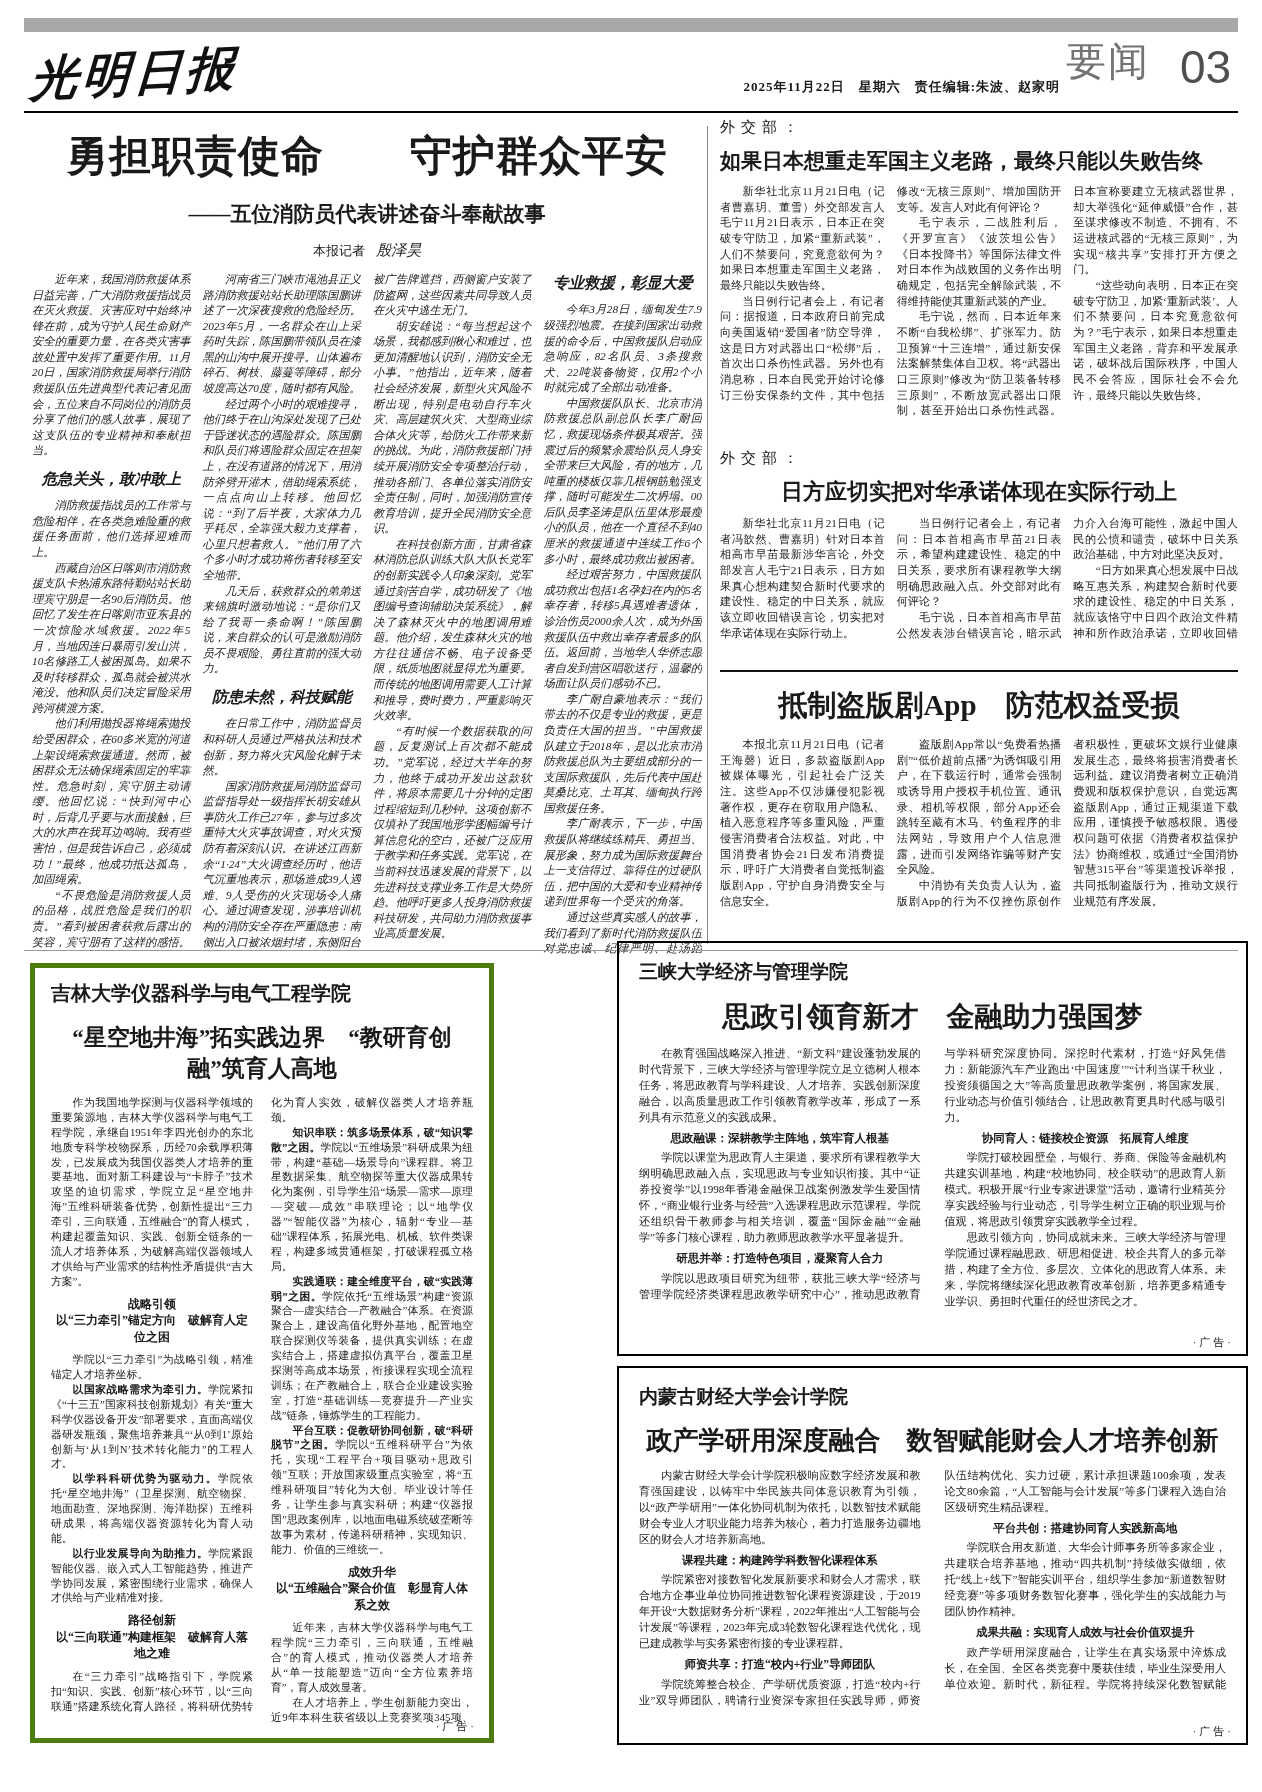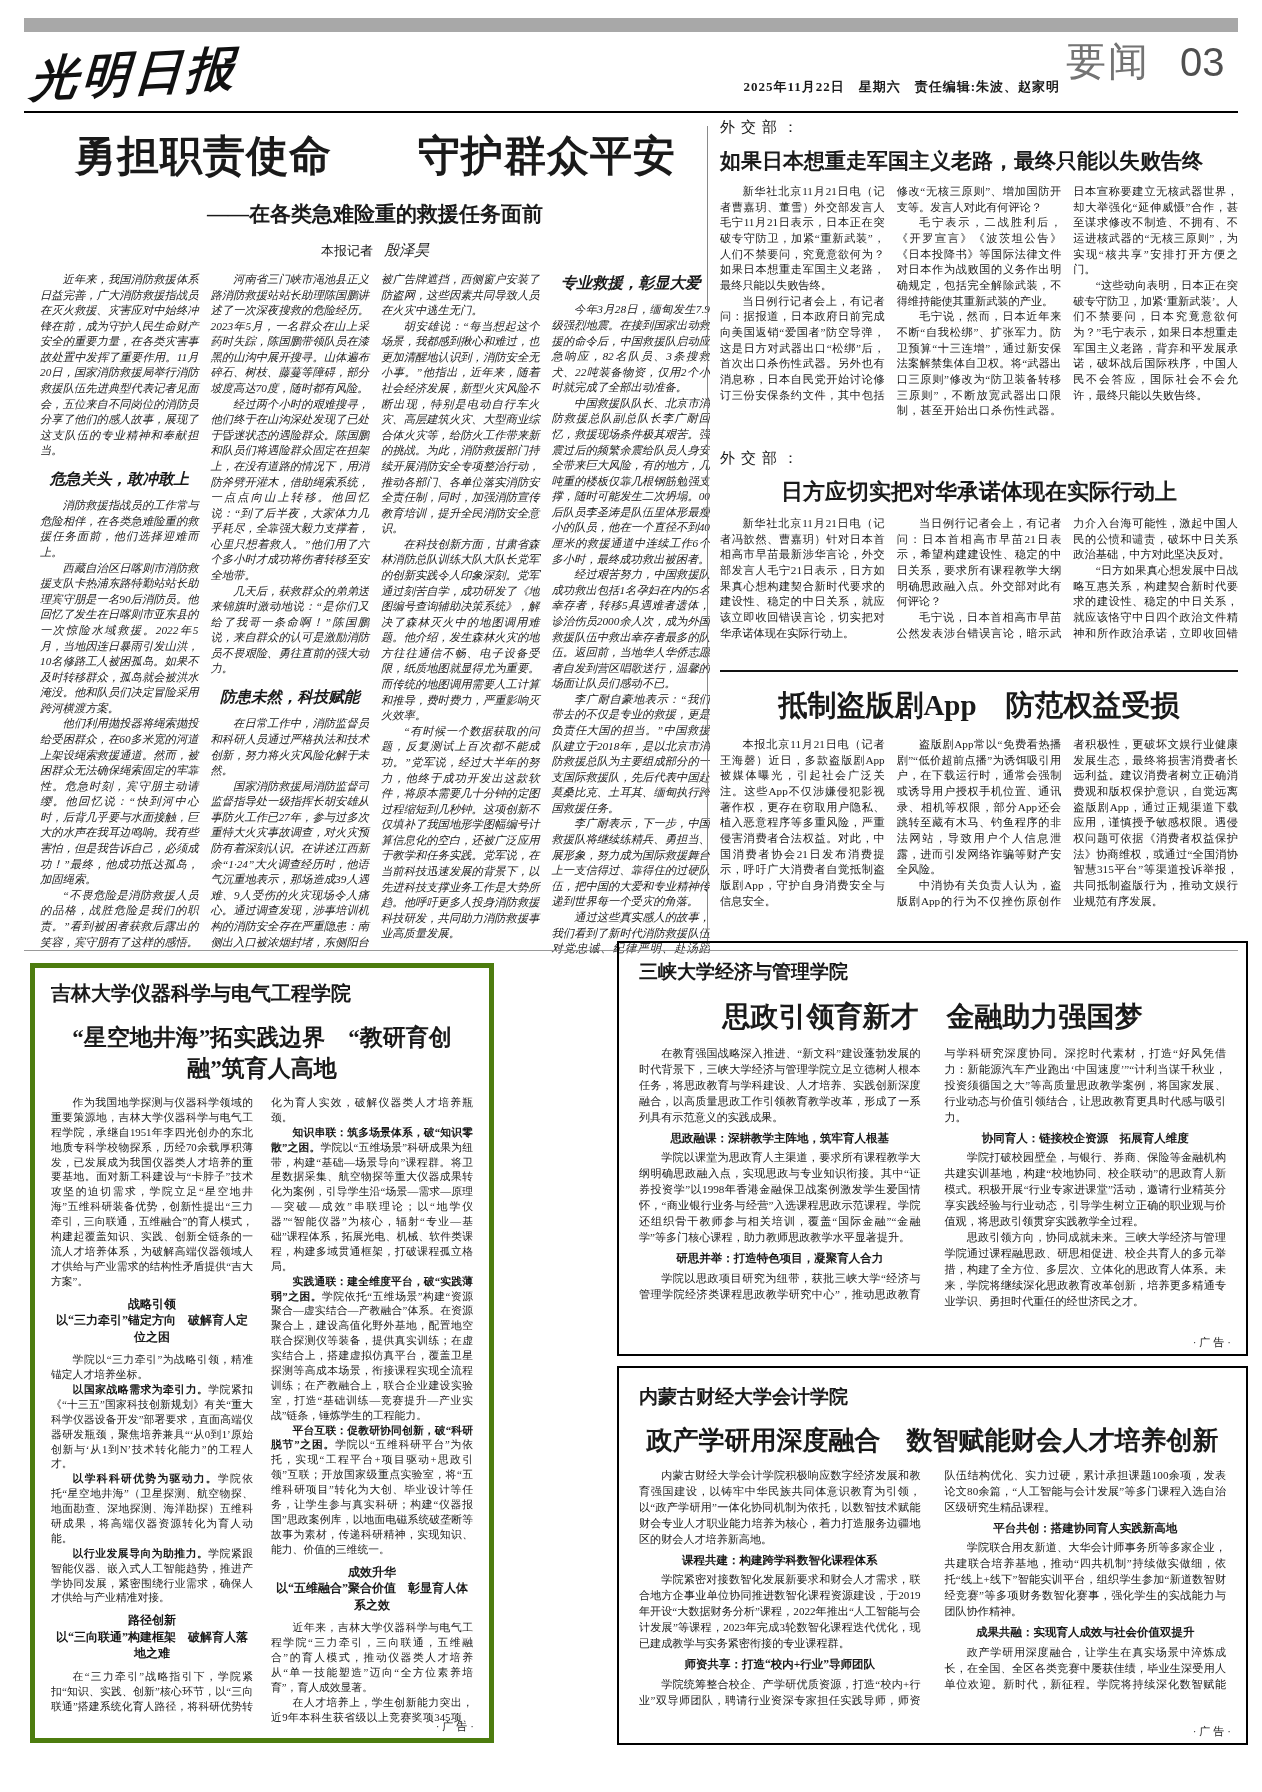--- a/index.html
+++ b/index.html
@@ -13,34 +13,34 @@
   
   #topbar { position:absolute; left:24px; top:18px; width:1214px; height:14px; background:#a8a8a8; }
   #logo {
     position:absolute; left:30px; top:42px; font-size:48px; font-weight:700; font-style:italic;
     transform:rotate(-3deg) skewX(-6deg); letter-spacing:4px; color:#111;
   }
   #dateline { position:absolute; left:640px; top:78px; width:420px; text-align:right;
     font-size:13px; font-weight:700; letter-spacing:1px; }
   #section-name { position:absolute; left:1066px; top:34px; font-size:40px; font-weight:400;
     color:#737373; letter-spacing:2px; }
-  #page-num { position:absolute; left:1180px; top:40px; font-size:40px; color:#4f4f4f;
+  #page-num { position:absolute; left:1180px; top:40px; font-size:46px; color:#4f4f4f;
     font-family:"Liberation Sans","DejaVu Sans",sans-serif; font-weight:400; }
   #mastrule { position:absolute; left:24px; top:111px; width:1214px; height:2px; background:#000; }
 
   
   .art-body { text-align:justify; overflow:hidden; column-fill:auto; }
   .art-body p { text-indent:2em; }
   .art-body p b { font-weight:700; }
   .art-body .by { text-align:right; text-indent:0; padding-right:6px; }
   .art-body .sub { text-align:center; font-weight:700; break-inside:avoid; }
   .art-body .sub2 { text-align:center; font-weight:700; break-inside:avoid; }
 
   
-  #main-article { position:absolute; left:40px; top:118px; width:670px; }
+  #main-article { position:absolute; left:32px; top:118px; width:670px; }
   #main-title { text-align:center; font-size:42px; font-weight:900; margin-top:10px; letter-spacing:1px; }
   #main-deck  { text-align:center; font-size:21px; font-weight:700; margin-top:16px; }
   #main-byline { text-align:center; font-size:13px; margin-top:13px; }
   #main-byline .name { font-style:italic; font-size:15px; margin-left:8px; }
   #main-body { margin-top:12px; height:692px; column-count:4; column-gap:12px;
     font-size:11.3px; line-height:1.38;font-style:italic; }
   #main-body .sub { font-size:15.5px; margin:9px 0; }
 
   
   #vrule { position:absolute; left:707px; top:126px; width:1px; height:818px; background:#8a8a8a; }
@@ -84,21 +84,21 @@
 
 <div id="topbar"></div>
 <div id="logo">光明日报</div>
 <div id="dateline">2025年11月22日　星期六　责任编辑:朱波、赵家明</div>
 <div id="section-name">要闻</div>
 <div id="page-num">03</div>
 <div id="mastrule"></div>
 
 <div id="main-article">
   <h1 id="main-title">勇担职责使命　　守护群众平安</h1>
-  <div id="main-deck">——在各类急难险重的救援任务面前</div>
+  <div id="main-deck">——五位消防员代表讲述奋斗奉献故事</div>
   <div id="main-byline">
     <span>本报记者</span>
     <span class="name">殷泽昊</span>
   </div>
   <div id="main-body" class="art-body">
       <p>近年来，我国消防救援体系日益完善，广大消防救援指战员在灭火救援、灾害应对中始终冲锋在前，成为守护人民生命财产安全的重要力量，在各类灾害事故处置中发挥了重要作用。11月20日，国家消防救援局举行消防救援队伍先进典型代表记者见面会，五位来自不同岗位的消防员分享了他们的感人故事，展现了这支队伍的专业精神和奉献担当。</p>
       <div class="sub">危急关头，敢冲敢上</div>
       <p>消防救援指战员的工作常与危险相伴，在各类急难险重的救援任务面前，他们选择迎难而上。</p>
       <p>西藏自治区日喀则市消防救援支队卡热浦东路特勤站站长助理宾守朋是一名90后消防员。他回忆了发生在日喀则市亚东县的一次惊险水域救援。2022年5月，当地因连日暴雨引发山洪，10名修路工人被困孤岛。如果不及时转移群众，孤岛就会被洪水淹没。他和队员们决定冒险采用跨河横渡方案。</p>
       <p>他们利用抛投器将绳索抛投给受困群众，在60多米宽的河道上架设绳索救援通道。然而，被困群众无法确保绳索固定的牢靠性。危急时刻，宾守朋主动请缨。他回忆说：“快到河中心时，后背几乎要与水面接触，巨大的水声在我耳边鸣响。我有些害怕，但是我告诉自己，必须成功！”最终，他成功抵达孤岛，加固绳索。</p>

